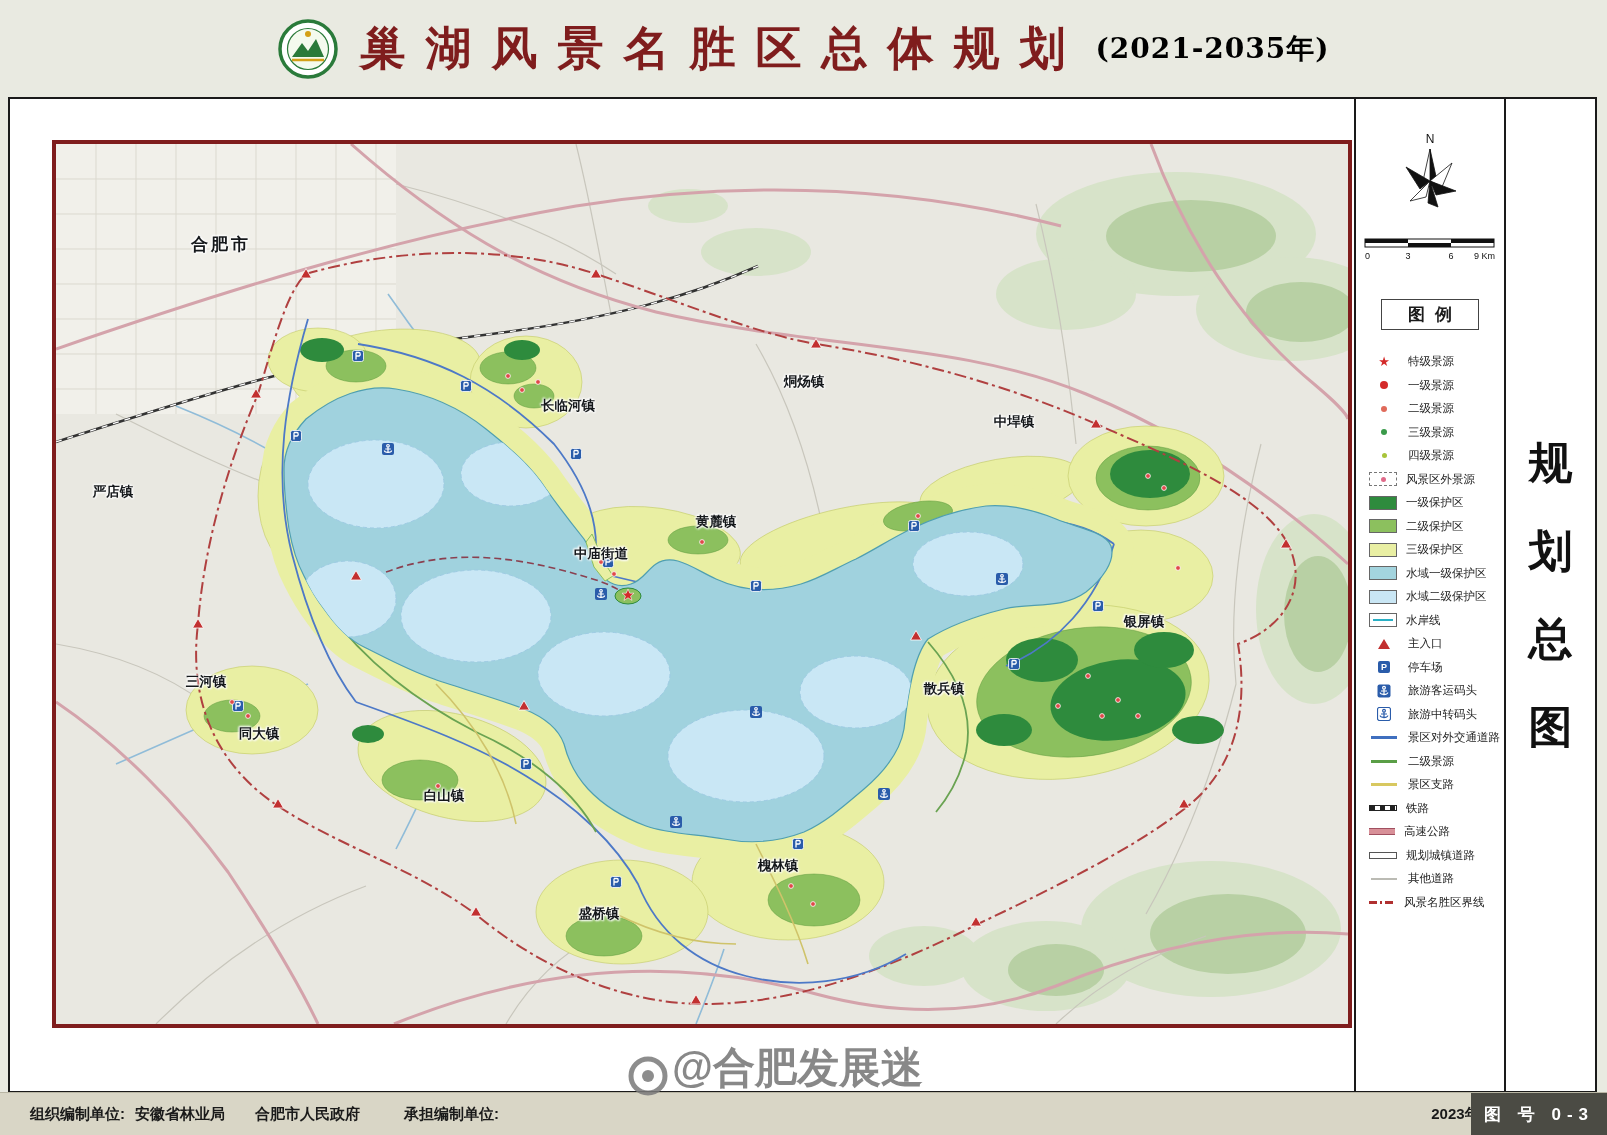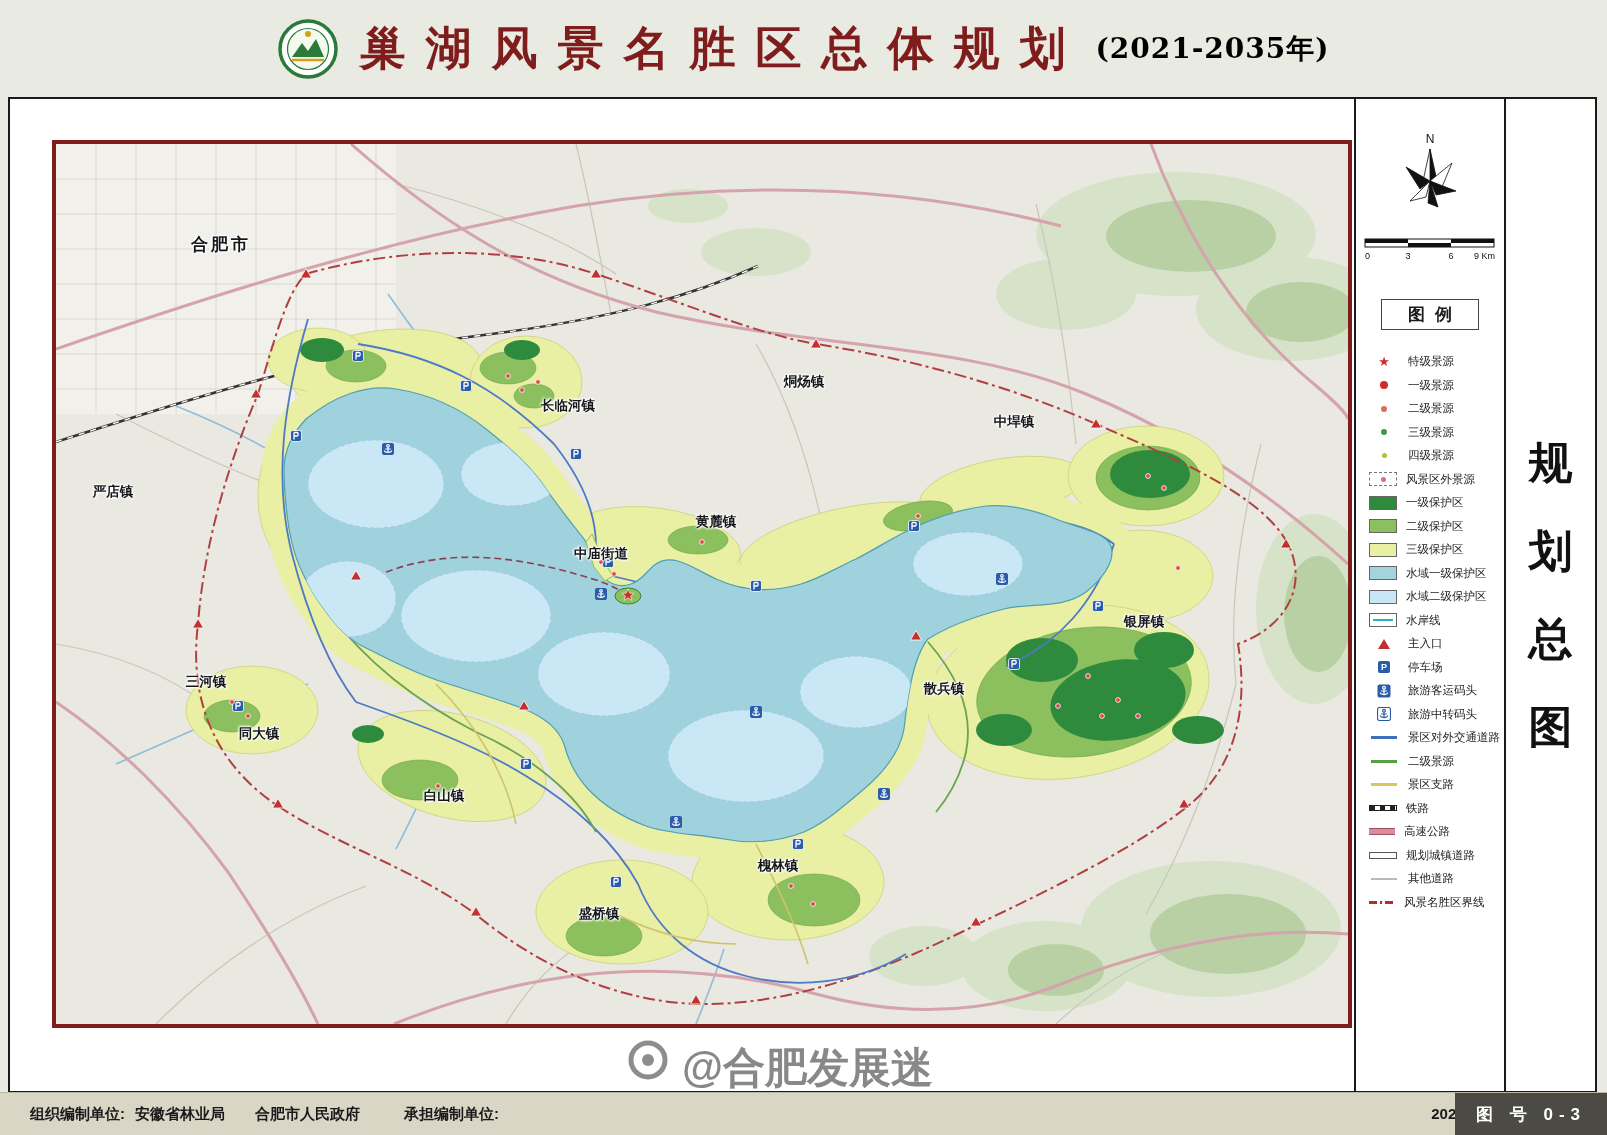--- a/index.html
+++ b/index.html
@@ -90,28 +90,28 @@
   .footer{
     position:absolute;left:0;bottom:0;width:100%;height:43px;
     background:#d9d6c6;border-top:1px solid #b9b6a4;
     display:flex;align-items:center;padding-left:30px;box-sizing:border-box;
     font-size:15px;white-space:nowrap;
   }
   .footer .lab{font-weight:bold;margin-right:10px;}
   .footer .val{margin-right:44px;font-weight:bold;}
   .footer .date{margin-left:auto;margin-right:104px;font-weight:bold;}
   .sheet-badge{
-    position:absolute;right:0;top:0;bottom:0;width:152px;
+    position:absolute;right:0;top:0;bottom:0;width:136px;
     background:#4b4b44;color:#fff;display:flex;align-items:center;justify-content:center;
     font-size:17px;font-weight:bold;letter-spacing:6px;
   }
   
   .watermark{
     position:absolute;left:628px;top:1040px;z-index:30;
-    display:flex;align-items:flex-start;gap:14px;
+    display:flex;align-items:flex-end;gap:4px;
     color:rgba(115,115,115,0.85);font-size:42px;font-weight:bold;
     text-shadow:0 0 2px rgba(255,255,255,.4);
   }
   .wm-icon{width:40px;height:40px;flex:none;opacity:.85;}
 </style>
 </head>
 <body>
 
 <div class="header">
   <svg class="logo" viewBox="0 0 60 60">

